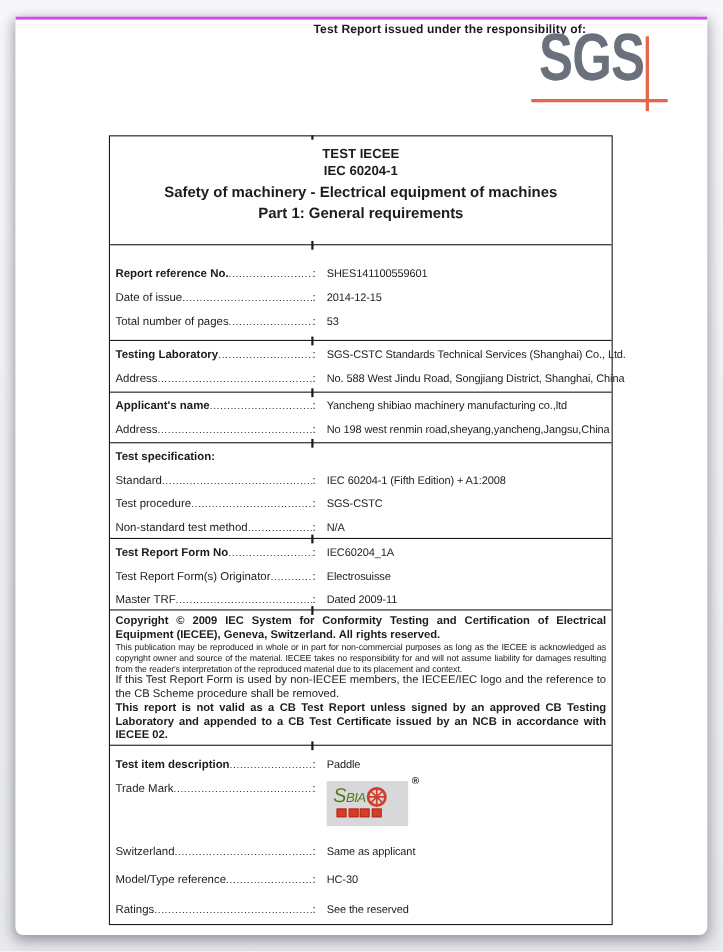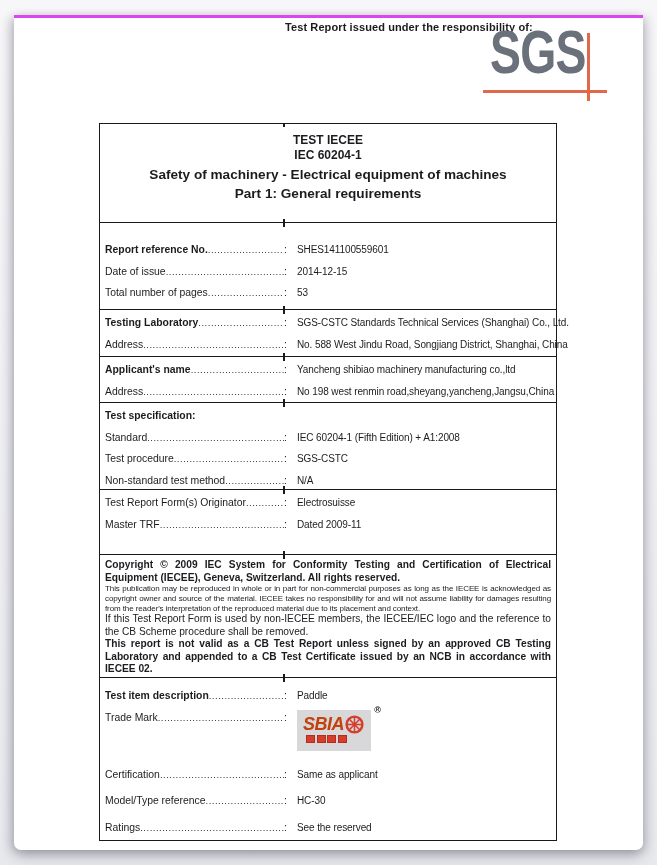--- a/index.html
+++ b/index.html
@@ -66,21 +66,21 @@
 
   
   .row-tm { height:56px; align-items:flex-start; padding-top:3px; }
   .row-tm .lblwrap { margin-top:2px; }
   .row-h24 { height:24px; }
   .row-h27 { height:27px; }
 
   .tm-wrap { position:relative; display:inline-block; margin-left:10px; }
   .tm-box { position:relative; display:block; width:74px; height:41px; background:#d8d8da; padding:5px 0 0 6px; }
   .tm-line { display:flex; align-items:center; }
-  .tm-text { display:inline-block; font-weight:700; font-style:italic; font-size:18px; color:#c2410c; letter-spacing:-.5px; line-height:17px; }
+  .tm-text { display:inline-block; font-weight:400; font-style:italic; font-size:12px; color:#4d7c0f; letter-spacing:-.5px; line-height:17px; }
   .tm-text::first-letter { font-size:18px; }
   .tm-wheel { margin-left:1px; }
   .tm-strip { display:flex; gap:1.5px; margin-top:1px; margin-left:3px; }
   .tm-strip i { display:block; width:9px; height:8px; background:#d43e2a; border:1px solid #b22d1d; }
   .tm-reg { position:absolute; right:-10px; top:-5px; font-size:9px; color:#222; font-weight:bold; }
 </style>
 </head>
 <body>
 
 <div class="page">
@@ -189,20 +189,28 @@
         <span class="lblwrap">
             <span class="lbl">Non-standard test method</span>
             <span class="dots"></span>
             <span class="colon"></span>
           </span>
         <span class="val">N/A</span>
       </div>
     </section>
 
     <section class="s-form tick">
+      <div class="row">
+        <span class="lblwrap">
+            <span class="lbl b">Test Report Form No</span>
+            <span class="dots"></span>
+            <span class="colon"></span>
+          </span>
+        <span class="val">IEC60204_1A</span>
+      </div>
       <div class="row">
         <span class="lblwrap">
             <span class="lbl">Test Report Form(s) Originator</span>
             <span class="dots"></span>
             <span class="colon"></span>
           </span>
         <span class="val">Electrosuisse</span>
       </div>
       <div class="row">
         <span class="lblwrap">
@@ -256,21 +264,21 @@
                 <i></i>
                 <i></i>
                 <i></i>
               </span>
           </span>
           <span class="tm-reg">®</span>
         </span>
       </div>
       <div class="row row-h24">
         <span class="lblwrap">
-            <span class="lbl">Certification</span>
+            <span class="lbl">Switzerland</span>
             <span class="dots"></span>
             <span class="colon"></span>
           </span>
         <span class="val">Same as applicant</span>
       </div>
       <div class="row row-h27">
         <span class="lblwrap">
             <span class="lbl">Model/Type reference</span>
             <span class="dots"></span>
             <span class="colon"></span>

